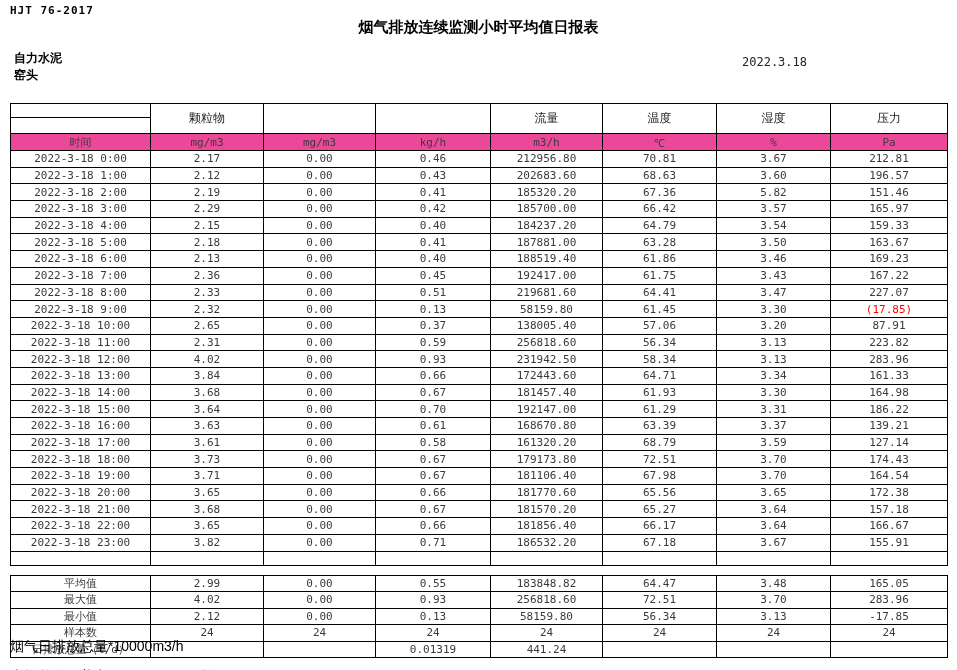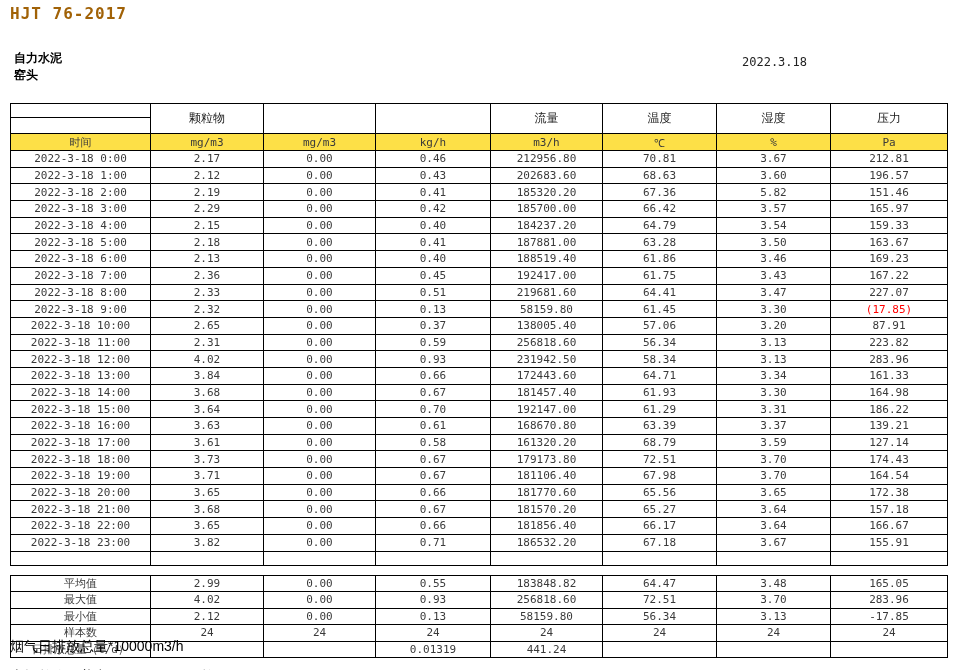--- a/index.html
+++ b/index.html
@@ -1,49 +1,50 @@
 <!DOCTYPE html>
 <html><head>
 <meta charset="utf-8">
 <style>
   html,body{margin:0;padding:0;background:#fff;}
   .page{position:relative;width:957px;height:670px;background:#fff;overflow:hidden;
         font-family:"Liberation Sans", sans-serif;color:#222;}
-  .doc-code{position:absolute;left:10px;top:4px;font-size:16px;font-weight:bold;
-            font-family:"DejaVu Sans Mono", monospace;letter-spacing:1px;color:#a16207;}
+  .doc-code{position:absolute;left:10px;top:4px;font-size:11px;font-weight:bold;
+            font-family:"DejaVu Sans Mono", monospace;letter-spacing:1px;color:#000000;}
   .title{position:absolute;left:0;top:18px;width:100%;text-align:center;
          font-size:15px;font-weight:bold;color:#000;}
   .company-block{position:absolute;left:14px;top:50px;font-size:12px;font-weight:bold;
                  line-height:17px;color:#000;}
   .date{position:absolute;left:714px;top:55px;font-size:12px;
         font-family:"DejaVu Sans Mono", monospace;color:#222;margin-left:28px;}
   table.report{position:absolute;left:10px;top:103px;width:937px;border-collapse:collapse;
                table-layout:fixed;font-size:11px;color:#3a3a3a;}
   table.report td{border:1px solid #000;text-align:center;vertical-align:middle;
                   padding:0;overflow:hidden;white-space:nowrap;
                   font-family:"DejaVu Sans Mono", monospace;}
   td.split-top{height:13px;}
   td.split-bottom{height:15px;}
   td.ghead{font-family:"Liberation Sans", sans-serif;font-size:12px;color:#222;}
-  tr.unit-row td{background:#fde047;height:16px;}
+  tr.unit-row td{background:#ec4899;height:16px;}
   tr.data-row td{height:15.7px;}
   tr.blank-row td{height:13px;}
   tr.spacer-row td{border:none;height:9px;background:#fff;}
   tr.summary-row td{height:15.5px;}
   td.label-cell{font-family:"Liberation Sans", sans-serif;}
   td.neg{color:#ff0000;}
   .footer{position:absolute;left:10px;top:638px;font-size:14px;color:#000;line-height:16px;}
   .footer .line2{position:relative;margin-top:15px;font-family:Liberation Serif, serif;}
   .footer .unit-label{position:absolute;left:190px;top:0;}
 </style>
 </head>
 <body>
 
 <div class="page">
   <div class="doc-code">HJT 76-2017</div>
+  <div class="title">烟气排放连续监测小时平均值日报表</div>
   <div class="company-block">
     <div>自力水泥</div>
     <div>窑头</div>
   </div>
   <div class="date">2022.3.18</div>
 
   <table class="report">
     <colgroup id="cols">
         <col style="width: 140px;">
         <col style="width: 113px;">

